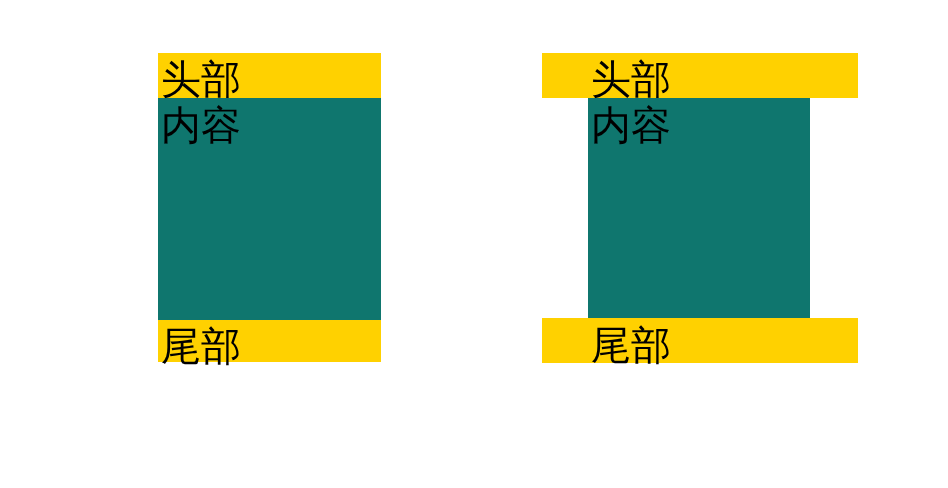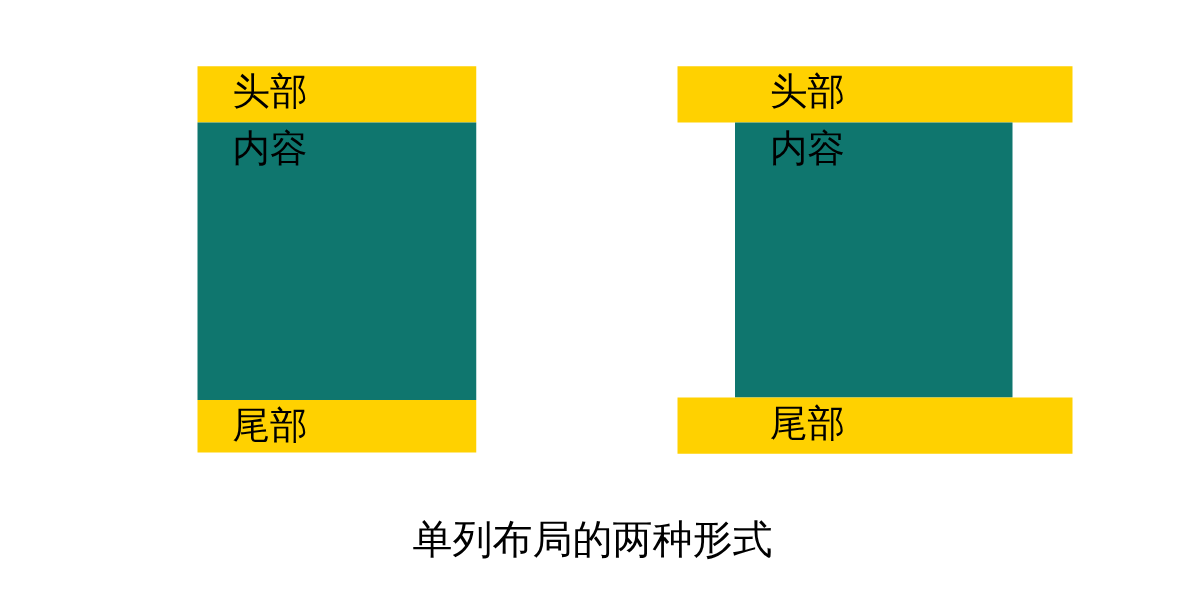--- a/index.html
+++ b/index.html
@@ -26,24 +26,23 @@
   .block {
     position: absolute;
     box-sizing: border-box;
     font-size: 30px;
     line-height: 1.0;
     color: #000000;
     white-space: nowrap;
   }
   .block .blk-label {
     display: block;
-    font-size: 30px;
+    font-size: 40px;
     line-height: 1.0;
     color: #000000;
-    margin-left: 25px;
   }
 
   .hdr, .ftr {
     background: #FFD100;
   }
   .content {
     background: #0f766e;
   }
 
   
@@ -121,15 +120,14 @@
     <div class="block content" id="b-content">
       <span class="blk-label">内容</span>
     </div>
 
     <div class="block ftr" id="b-footer">
       <span class="blk-label">尾部</span>
     </div>
 
   </div>
 
-  <div id="caption">单列布局的两种形式</div>
 
 </div>
 
 </body></html>

